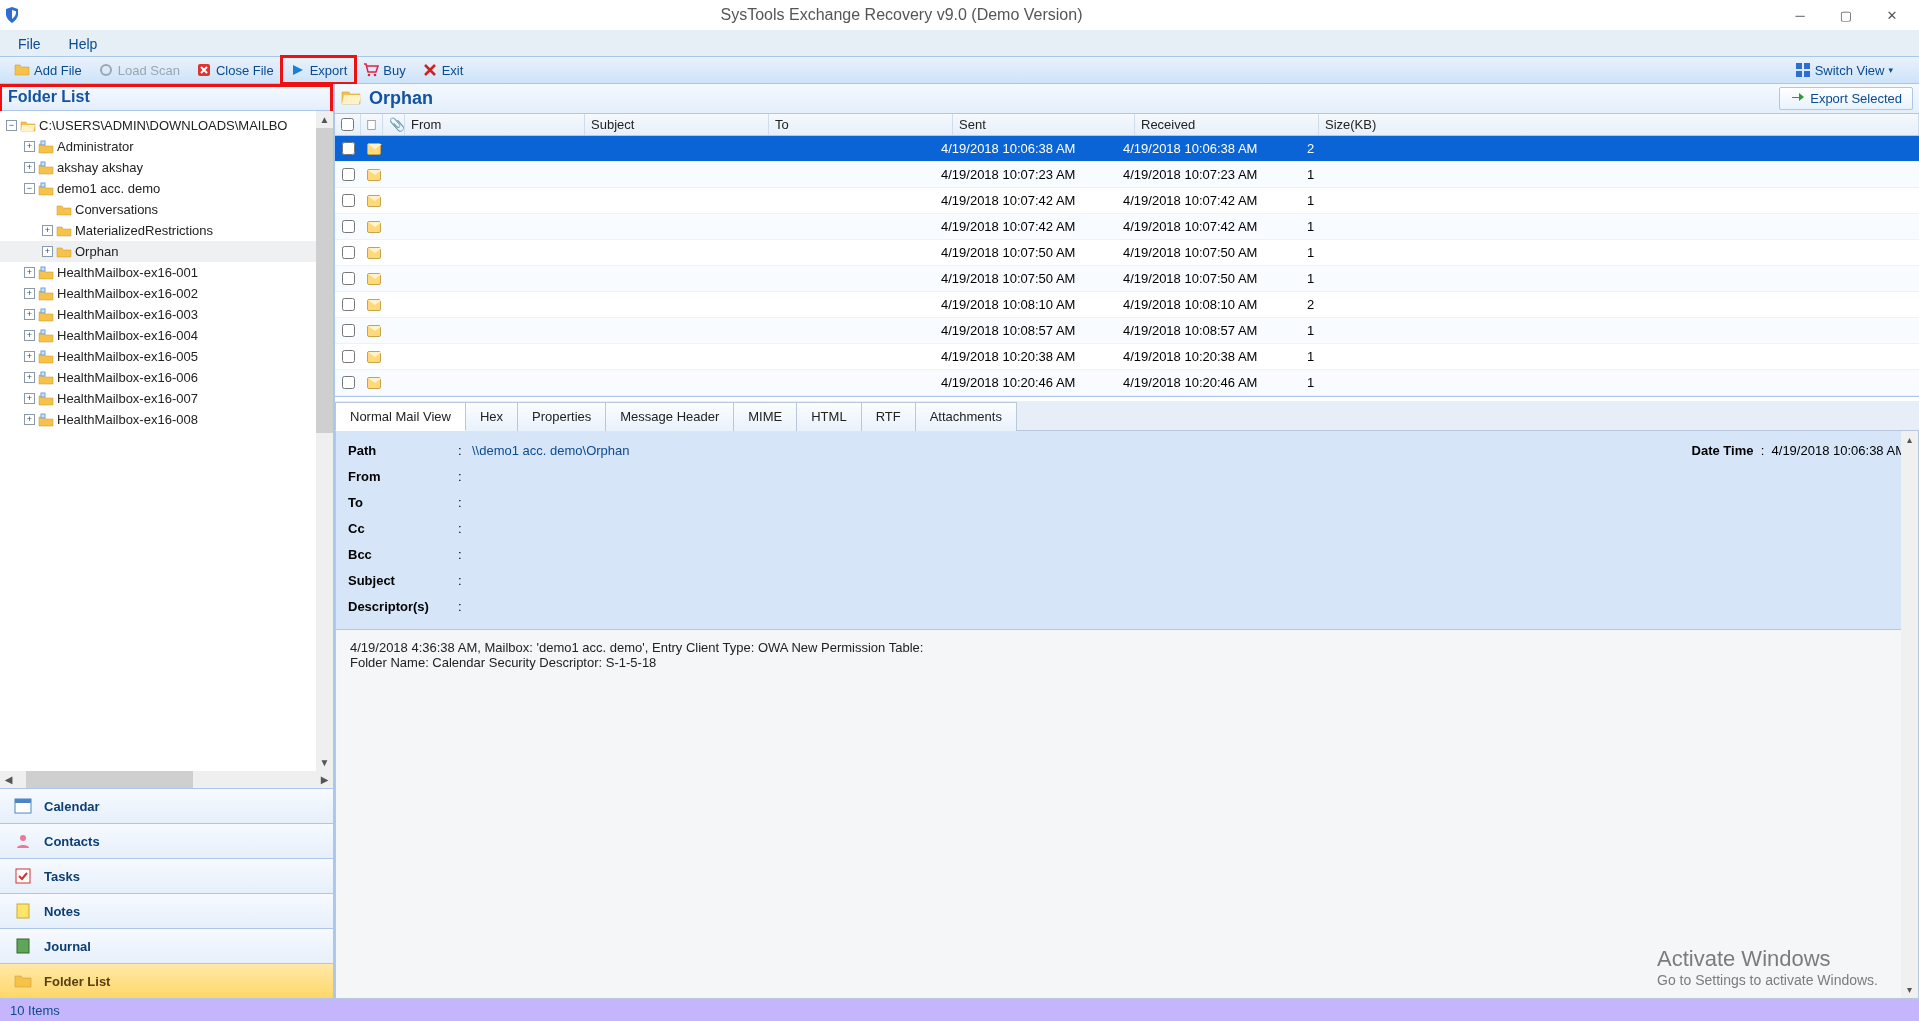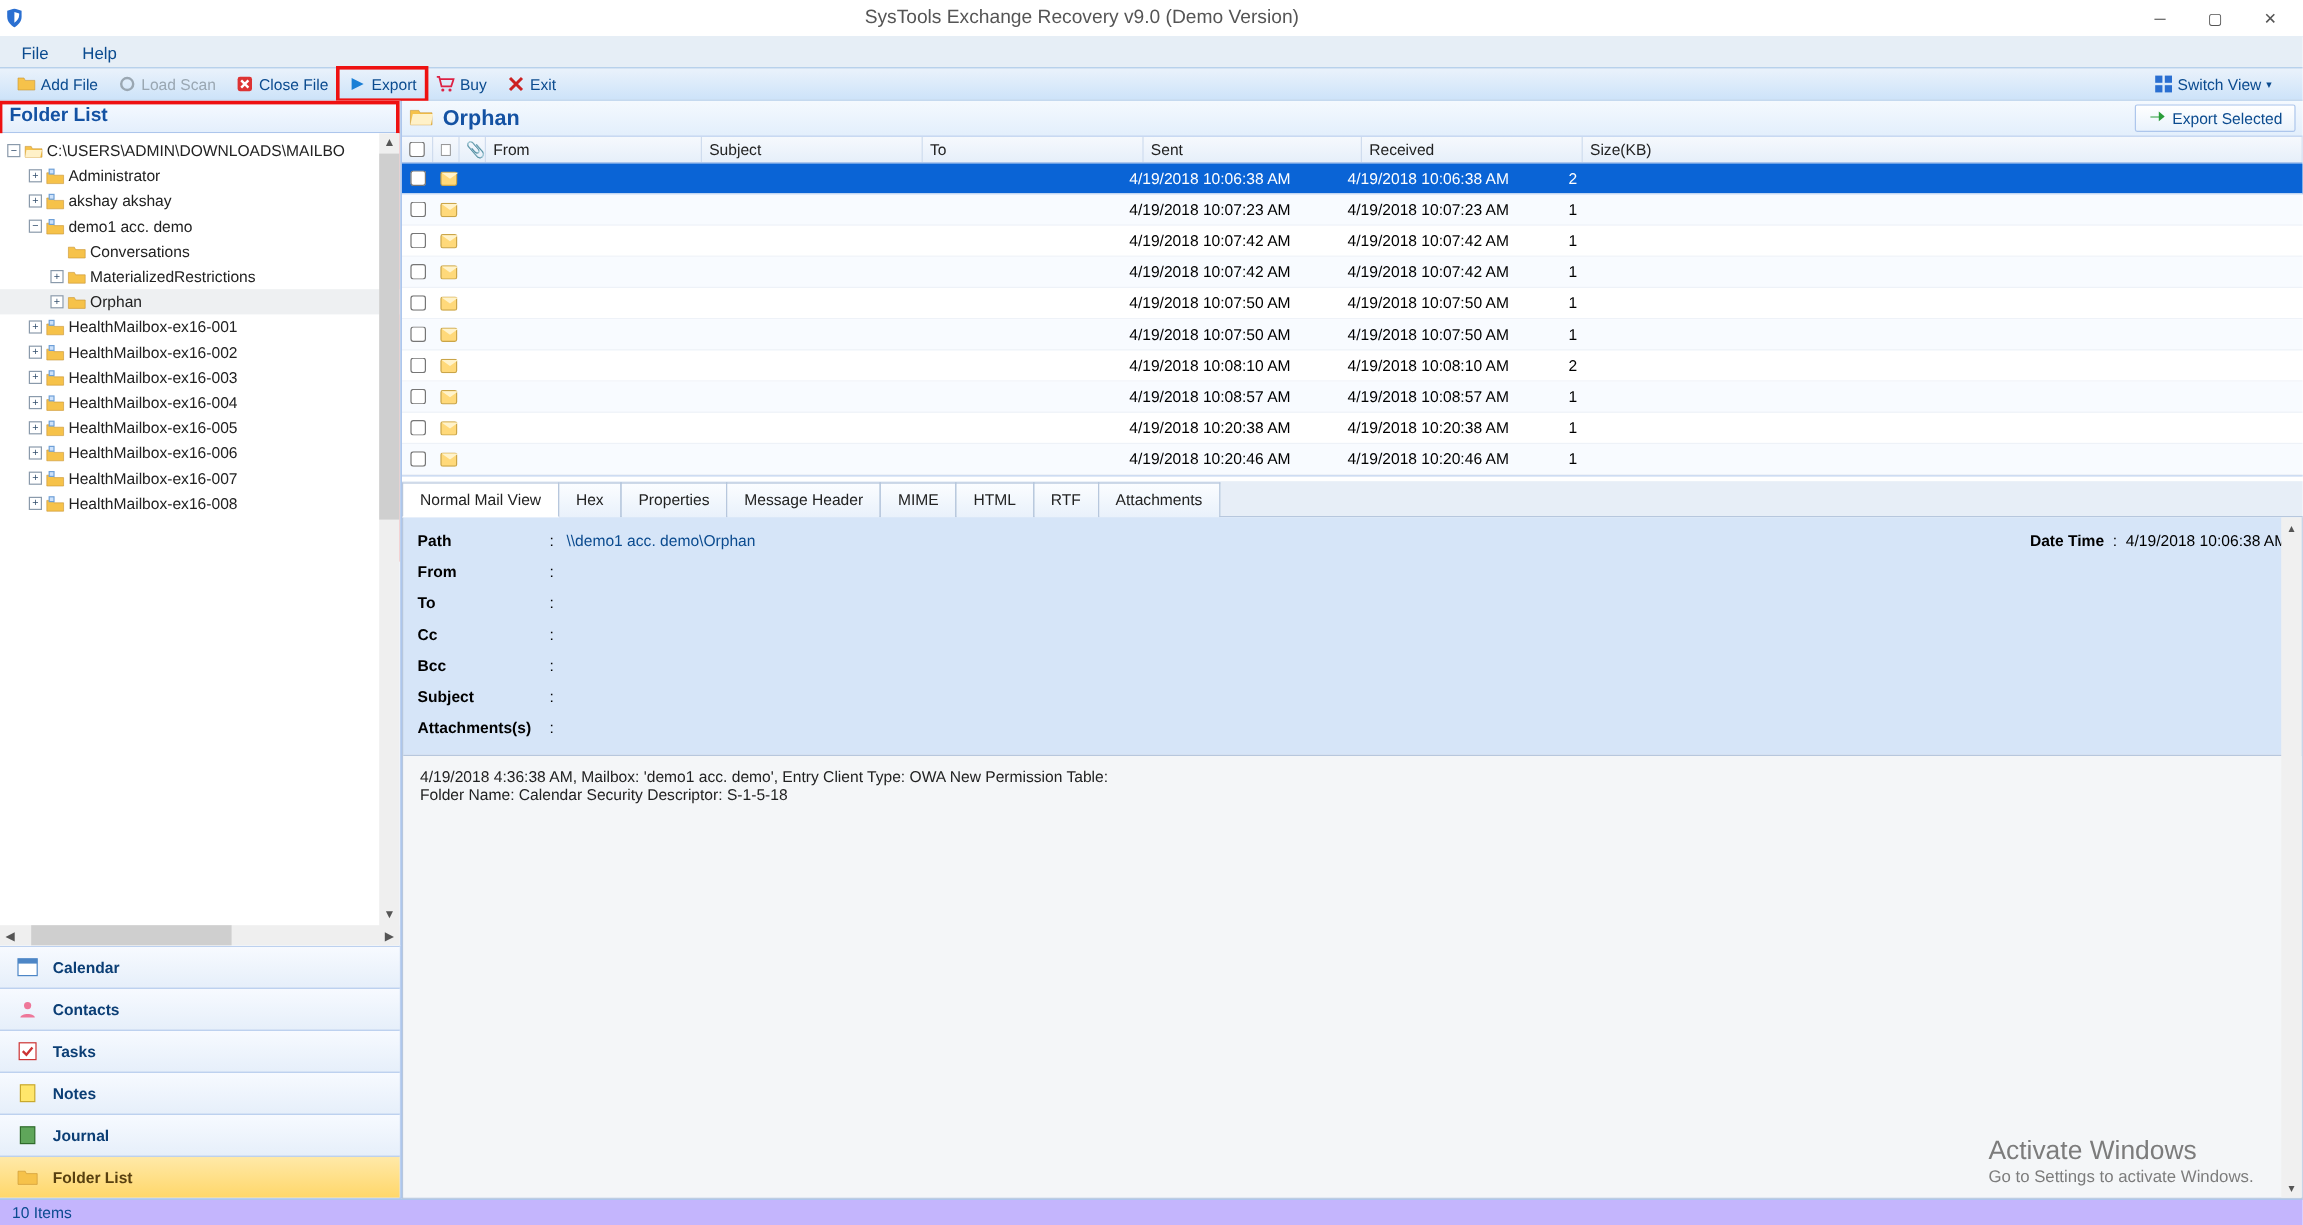--- a/index.html
+++ b/index.html
@@ -594,21 +594,21 @@
           </div>
         <div class="pf-row">
             <span class="k">Bcc</span>
             <span class="colon">:</span>
           </div>
         <div class="pf-row">
             <span class="k">Subject</span>
             <span class="colon">:</span>
           </div>
         <div class="pf-row">
-            <span class="k">Attachments(s)</span>
+            <span class="k">Descriptor(s)</span>
             <span class="colon">:</span>
           </div>
       </div>
       <div class="preview-body">
         <div>4/19/2018 4:36:38 AM, Mailbox: 'demo1 acc. demo', Entry Client Type: OWA New Permission Table:</div>
         <div>Folder Name: Calendar Security Descriptor: S-1-5-18</div>
         <div class="watermark">
           <div class="t1">Activate Windows</div>
           <div class="t2">Go to Settings to activate Windows.</div>
         </div>

